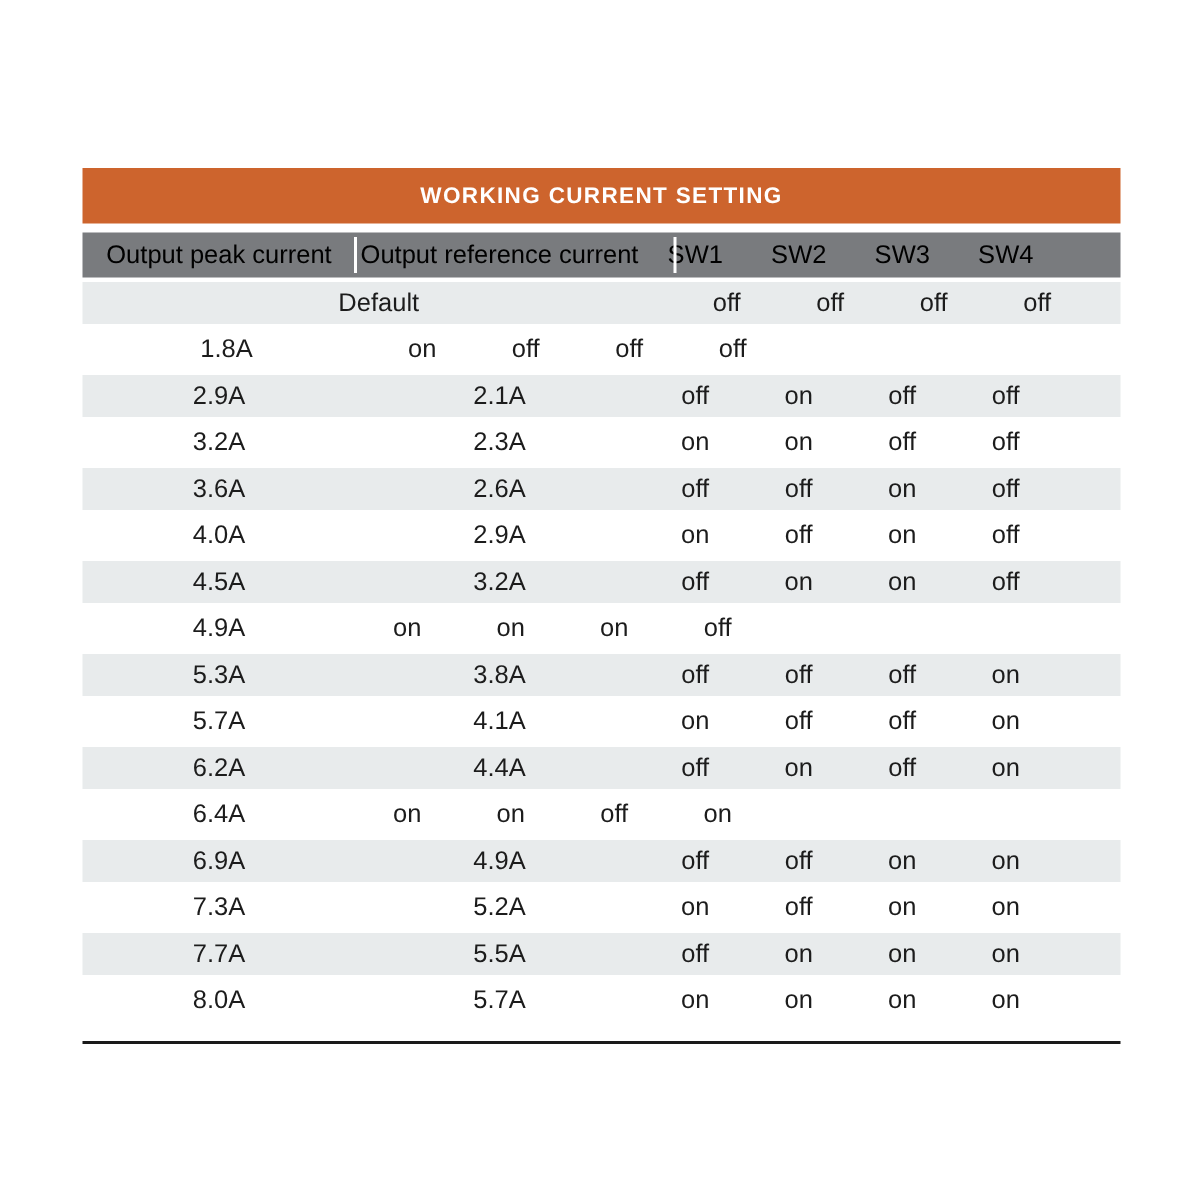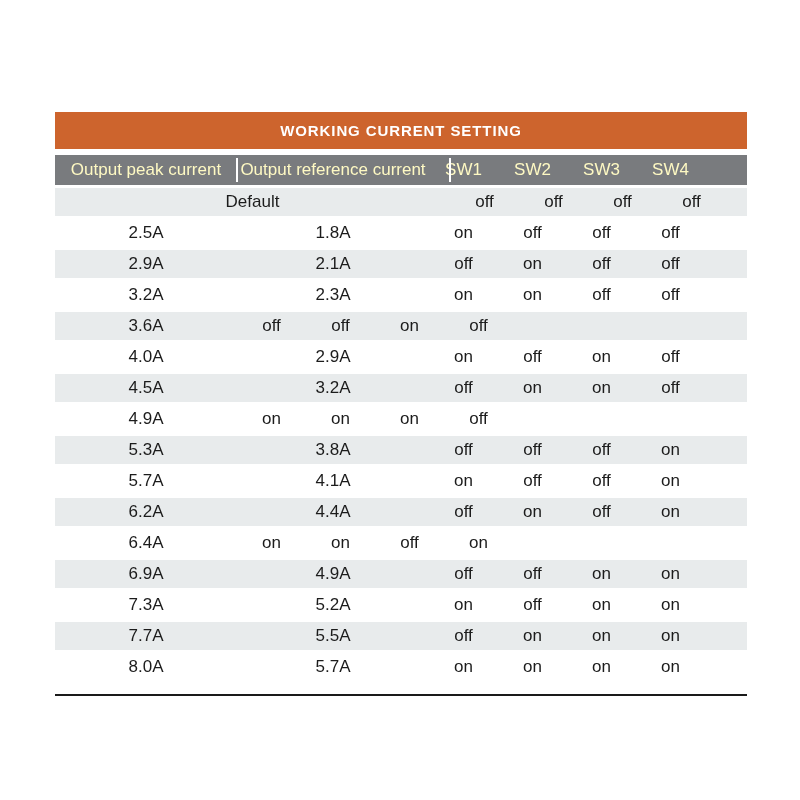--- a/index.html
+++ b/index.html
@@ -27,21 +27,21 @@
     display: flex; align-items: center; justify-content: center;
     font-weight: bold; font-size: 15px; letter-spacing: 0.9px;
   }
 
   .head-row {
     position: relative;
     margin-top: 6px;
     height: 30px;
     background: var(--head-gray);
     display: flex;
-    color: #fef9c3;
+    color: #000000;
     font-size: 17px;
   }
 
   .cell { display: flex; align-items: center; justify-content: center; white-space: nowrap; }
   .c-peak { width: 182px; }
   .c-ref  { width: 192px; }
   .c-sw   { width: 69px; }
   .c-pad  { width: 21px; }
   .c-span { width: 395px; }
 
@@ -88,21 +88,20 @@
       <div class="cell c-span">Default</div>
       <div class="cell c-sw">off</div>
       <div class="cell c-sw">off</div>
       <div class="cell c-sw">off</div>
       <div class="cell c-sw">off</div>
       <div class="cell c-pad"></div>
     </div>
 
     <div id="data-rows">
         <div class="row white">
-          <div class="cell c-peak">2.5A</div>
           <div class="cell c-ref">1.8A</div>
           <div class="cell c-sw">on</div>
           <div class="cell c-sw">off</div>
           <div class="cell c-sw">off</div>
           <div class="cell c-sw">off</div>
           <div class="cell c-pad"></div>
         </div>
         <div class="row gray">
           <div class="cell c-peak">2.9A</div>
           <div class="cell c-ref">2.1A</div>
@@ -116,20 +115,21 @@
           <div class="cell c-peak">3.2A</div>
           <div class="cell c-ref">2.3A</div>
           <div class="cell c-sw">on</div>
           <div class="cell c-sw">on</div>
           <div class="cell c-sw">off</div>
           <div class="cell c-sw">off</div>
           <div class="cell c-pad"></div>
         </div>
         <div class="row gray">
           <div class="cell c-peak">3.6A</div>
+          <div class="cell c-ref">2.6A</div>
           <div class="cell c-sw">off</div>
           <div class="cell c-sw">off</div>
           <div class="cell c-sw">on</div>
           <div class="cell c-sw">off</div>
           <div class="cell c-pad"></div>
         </div>
         <div class="row white">
           <div class="cell c-peak">4.0A</div>
           <div class="cell c-ref">2.9A</div>
           <div class="cell c-sw">on</div>

